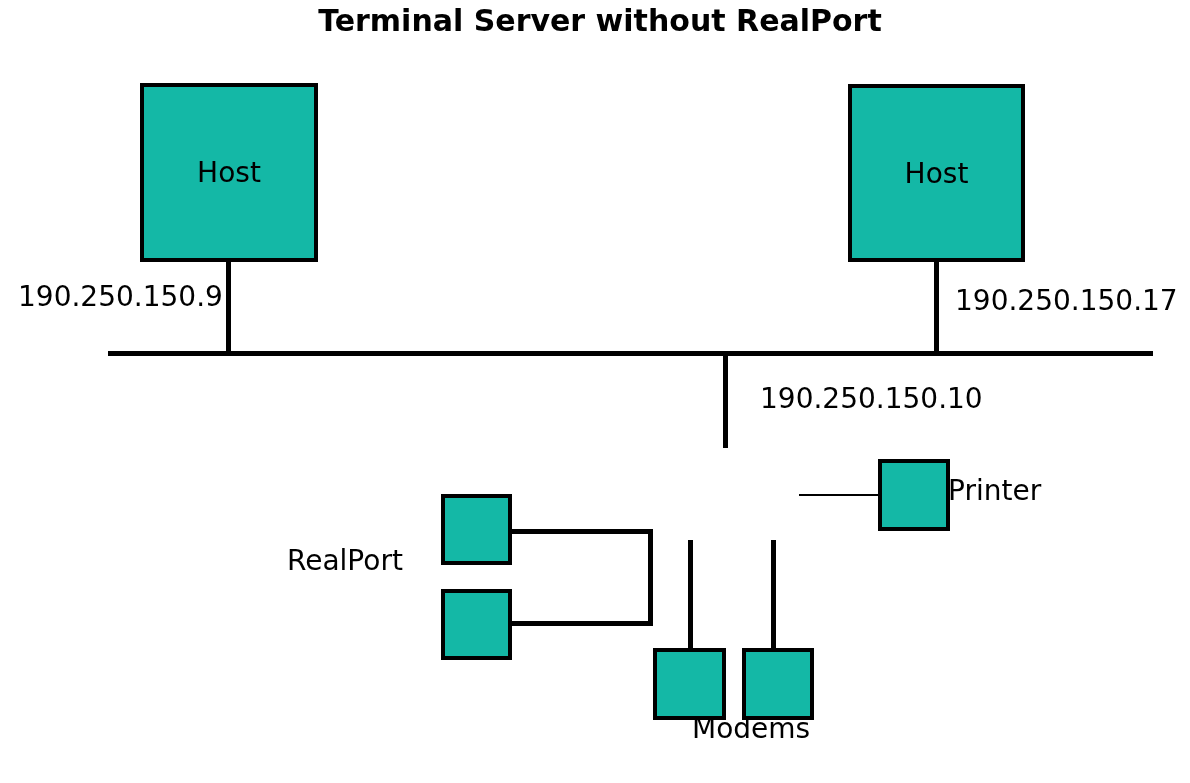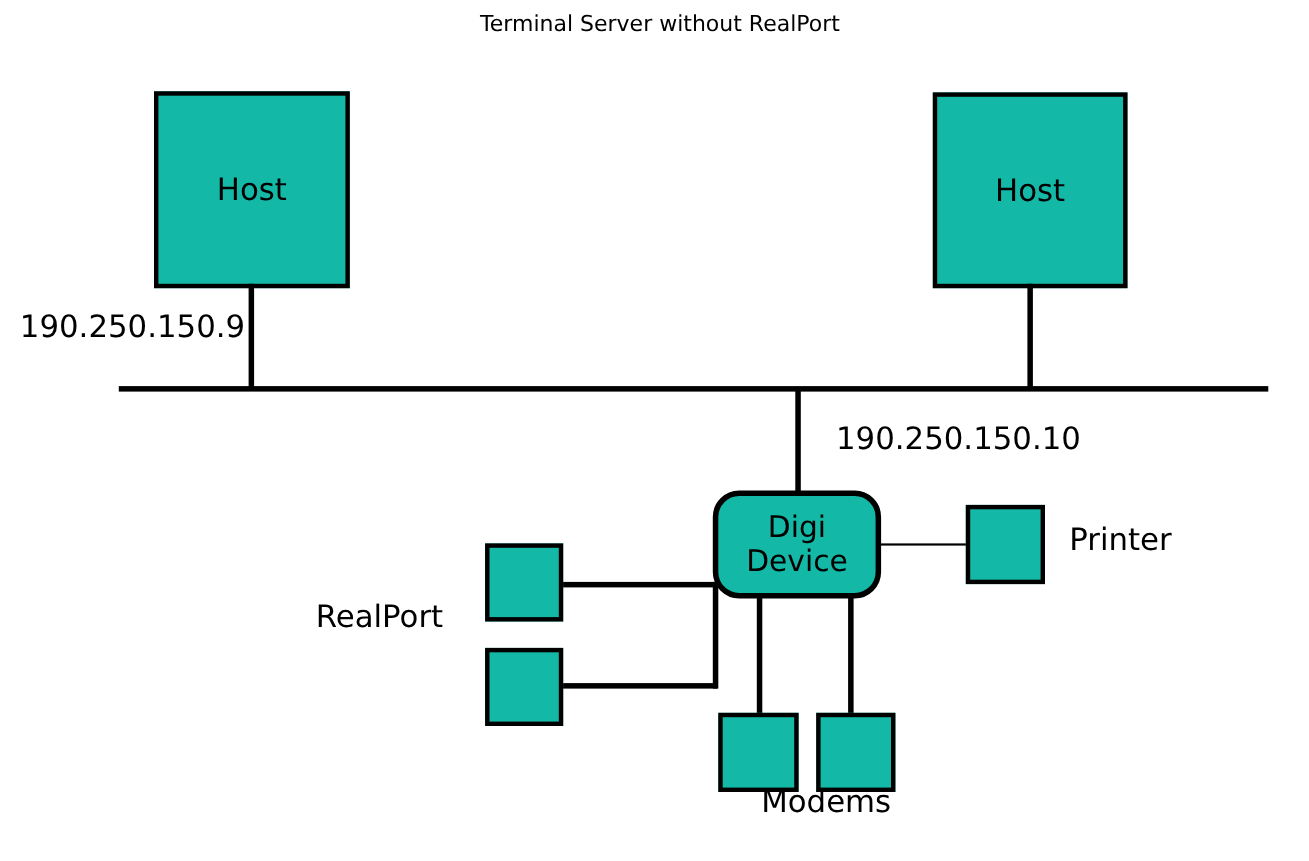--- a/index.html
+++ b/index.html
@@ -34,23 +34,24 @@
   }
 
   .line { position: absolute; background: #000000; }
 
   .title {
     position: absolute;
     left: 305px;
     top: 4px;
     width: 590px;
     text-align: center;
-    font-size: 20px;
+    font-size: 30px;
     line-height: 34px;
     white-space: nowrap;
+    font-weight: bold;
   }
 
   .host-left  { left: 140px; top: 83px;  width: 178px; height: 179px; }
   .host-right { left: 848px; top: 84px;  width: 177px; height: 178px; }
 
   .bus { left: 108px; top: 351px; width: 1045px; height: 5px; }
 
   .drop-left  { left: 226px; top: 258px; width: 5px; height: 95px; }
   .drop-right { left: 934px; top: 258px; width: 5px; height: 95px; }
   .drop-digi  { left: 723px; top: 354px; width: 5px; height: 94px; }
@@ -63,21 +64,21 @@
     left: 648px; top: 446px; width: 153px; height: 98px;
     border: 5px solid #000000;
     border-radius: 24px;
     font-size: 27px;
     line-height: 31px;
     text-align: center;
   }
 
   .printer-line { left: 799px; top: 494px; width: 80px; height: 2px; }
   .printer-box  { left: 878px; top: 459px; width: 72px; height: 72px; }
-  .printer-label{ left: 972px; top: 474px; }
+  .printer-label{ left: 948px; top: 474px; }
 
   .terminal-top    { left: 441px; top: 494px; width: 71px; height: 71px; }
   .terminal-bottom { left: 441px; top: 589px; width: 71px; height: 71px; }
   .terminals-label { left: 287px; top: 544px; }
 
   .term-line-top    { left: 510px; top: 529px; width: 142px; height: 5px; }
   .term-line-vert   { left: 648px; top: 529px; width: 5px;   height: 97px; }
   .term-line-bottom { left: 510px; top: 621px; width: 142px; height: 5px; }
 
   .modem-line-left  { left: 688px; top: 540px; width: 5px; height: 110px; }
@@ -99,28 +100,23 @@
   <div class="box host-right">
     <span>Host</span>
   </div>
 
   <div class="line bus"></div>
   <div class="line drop-left"></div>
   <div class="line drop-right"></div>
   <div class="line drop-digi"></div>
 
   <div class="label ip-left">190.250.150.9</div>
+  <div class="label ip-right">190.250.150.17</div>
   <div class="label ip-middle">190.250.150.10</div>
 
-  <div class="box digi">
-    <div>
-      <div>Digi</div>
-      <div>Device</div>
-    </div>
-  </div>
 
   <div class="line printer-line"></div>
   <div class="box printer-box"></div>
   <div class="label printer-label">Printer</div>
 
   <div class="line term-line-top"></div>
   <div class="line term-line-vert"></div>
   <div class="line term-line-bottom"></div>
   <div class="box terminal-top"></div>
   <div class="box terminal-bottom"></div>

